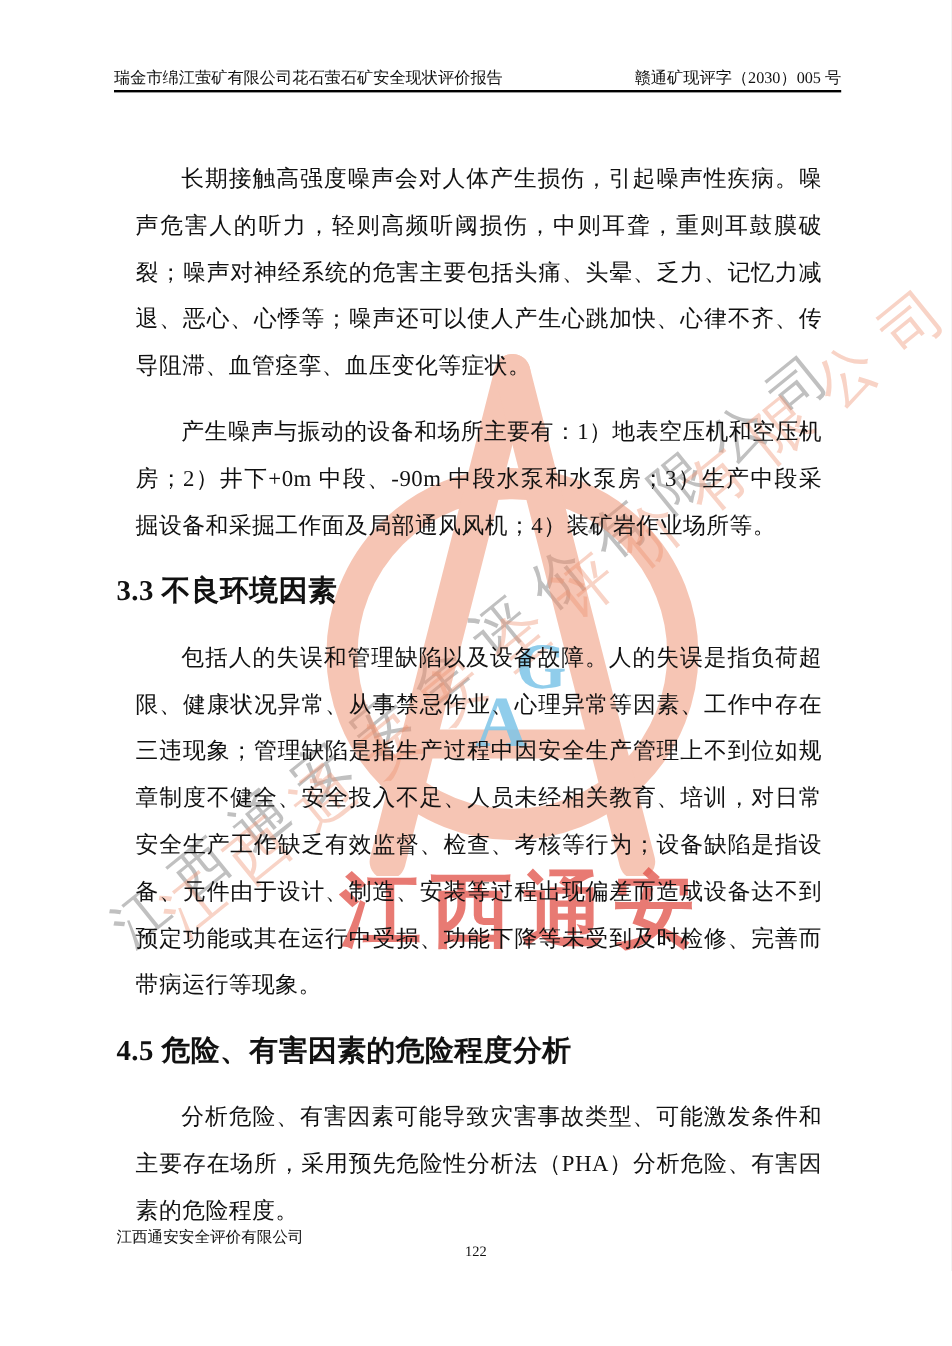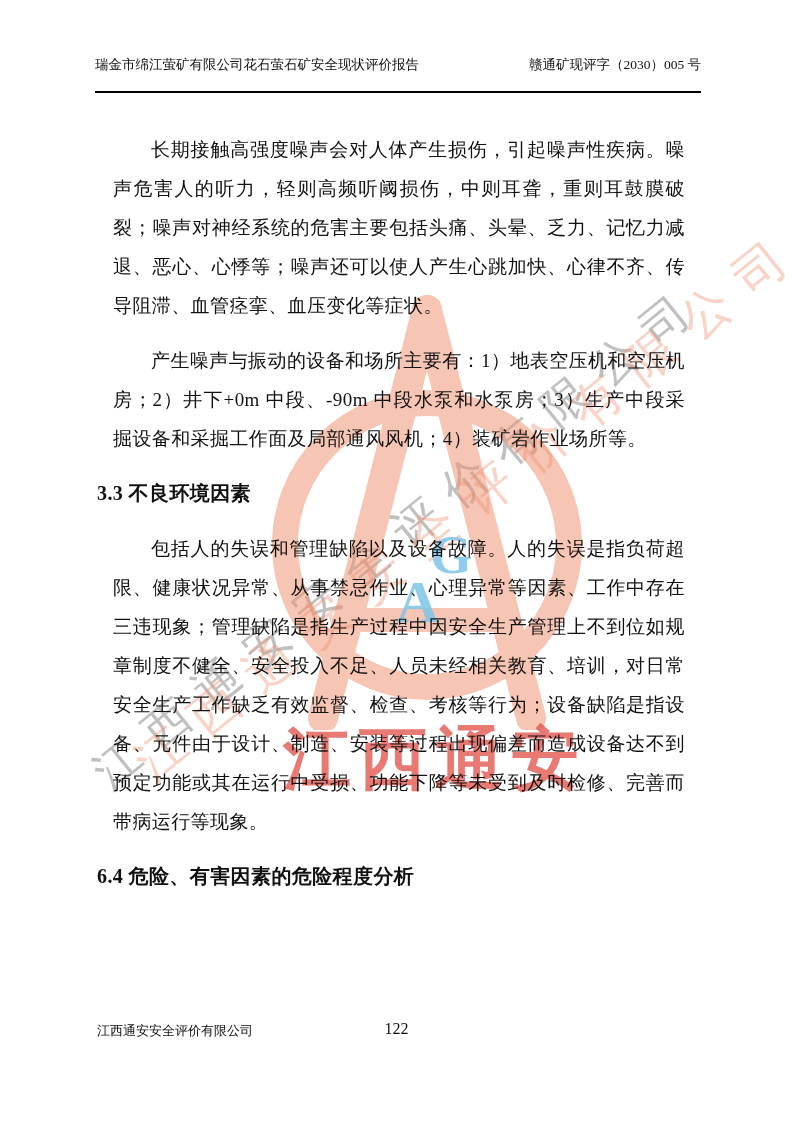--- a/index.html
+++ b/index.html
@@ -52,49 +52,49 @@
     white-space:nowrap;
     font-family:Liberation Sans, sans-serif;
   }
   
   .content-layer{position:absolute;inset:0;z-index:1;}
   .doc-header{
     position:absolute;
     left:95px;top:56px;width:606px;
     display:flex;justify-content:space-between;align-items:flex-end;
     font-size:13.5px;
-    padding-bottom:17px;
+    padding-bottom:1px;
     border-bottom:2px solid #000;
     text-align:right;
   }
   .doc-header span{white-space:nowrap;}
   .body-text{
     position:absolute;
     left:97px;top:114px;width:604px;
     font-size:19px;line-height:39px;
     letter-spacing:0.4px;
   }
   .body-text .p{
     margin:16px;
     text-align:justify;
     text-indent:2em;
   }
   .body-text .h{
     margin:0;
     font-weight:bold;
-    font-size:20px;
+    font-size:24px;
     text-indent:0;
   }
   .doc-footer{
     position:absolute;
     left:0;top:1020px;width:793px;height:24px;
     font-size:13px;
   }
   .footer-company{position:absolute;left:97px;top:2px;}
-  .footer-page{position:absolute;left:50%;transform:translateX(-50%);top:0;font-size:16px;}
+  .footer-page{position:absolute;left:50%;transform:translateX(-50%);top:16px;font-size:12px;}
 </style>
 </head>
 <body>
 
 <div class="page">
 
   <div class="watermark-layer">
 
     <div class="wm-diagonal gray">江西通安安全评价有限公司</div>
 
@@ -118,21 +118,22 @@
     <div class="doc-header">
       <span>瑞金市绵江萤矿有限公司花石萤石矿安全现状评价报告</span>
       <span>赣通矿现评字（2030）005 号</span>
     </div>
 
     <div class="body-text" id="content-root">
         <div class="p">长期接触高强度噪声会对人体产生损伤，引起噪声性疾病。噪声危害人的听力，轻则高频听阈损伤，中则耳聋，重则耳鼓膜破裂；噪声对神经系统的危害主要包括头痛、头晕、乏力、记忆力减退、恶心、心悸等；噪声还可以使人产生心跳加快、心律不齐、传导阻滞、血管痉挛、血压变化等症状。</div>
         <div class="p">产生噪声与振动的设备和场所主要有：1）地表空压机和空压机房；2）井下+0m 中段、-90m 中段水泵和水泵房；3）生产中段采掘设备和采掘工作面及局部通风风机；4）装矿岩作业场所等。</div>
         <div class="h">3.3 不良环境因素</div>
         <div class="p">包括人的失误和管理缺陷以及设备故障。人的失误是指负荷超限、健康状况异常、从事禁忌作业、心理异常等因素、工作中存在三违现象；管理缺陷是指生产过程中因安全生产管理上不到位如规章制度不健全、安全投入不足、人员未经相关教育、培训，对日常安全生产工作缺乏有效监督、检查、考核等行为；设备缺陷是指设备、元件由于设计、制造、安装等过程出现偏差而造成设备达不到预定功能或其在运行中受损、功能下降等未受到及时检修、完善而带病运行等现象。</div>
-        <div class="h">6.4 危险、有害因素的危险程度分析</div>
+        <div class="h">4.5 危险、有害因素的危险程度分析</div>
+        <div class="p">分析危险、有害因素可能导致灾害事故类型、可能激发条件和主要存在场所，采用预先危险性分析法（PHA）分析危险、有害因素的危险程度。</div>
       </div>
 
     <div class="doc-footer">
       <span class="footer-company">江西通安安全评价有限公司</span>
       <span class="footer-page">122</span>
     </div>
 
   </div>
 </div>
 

